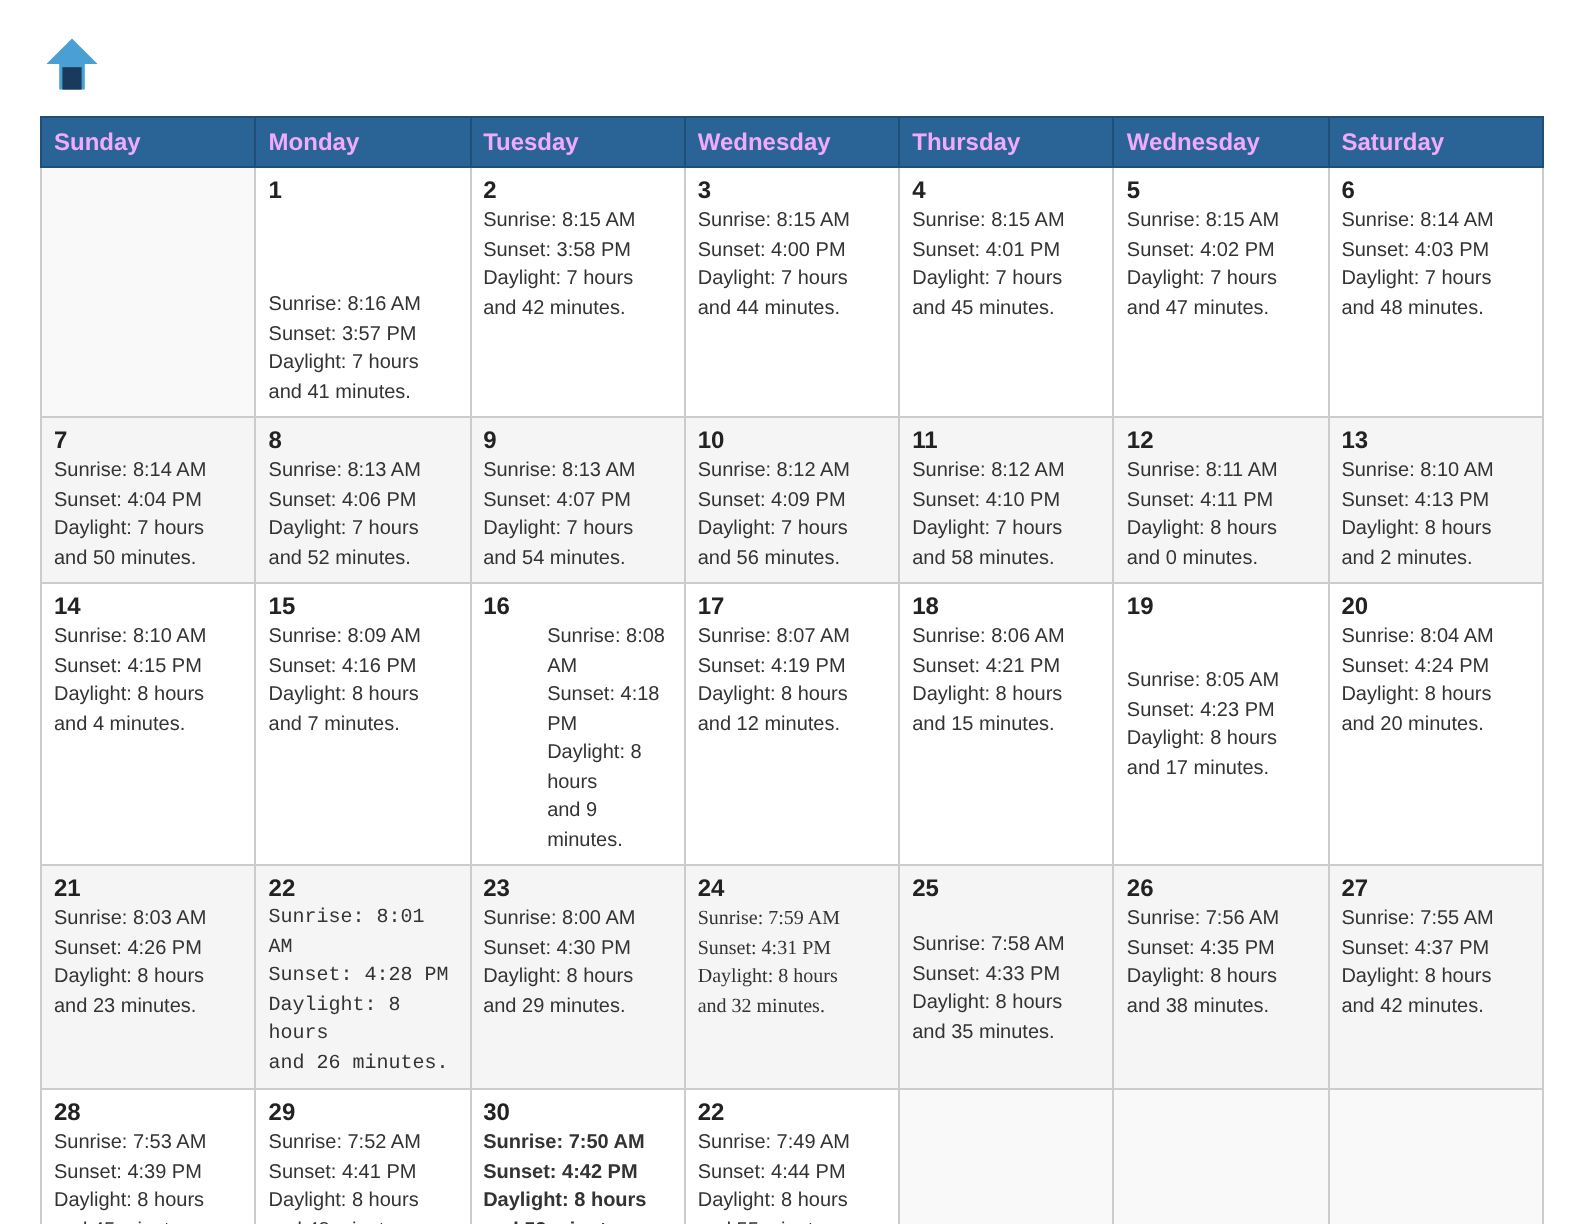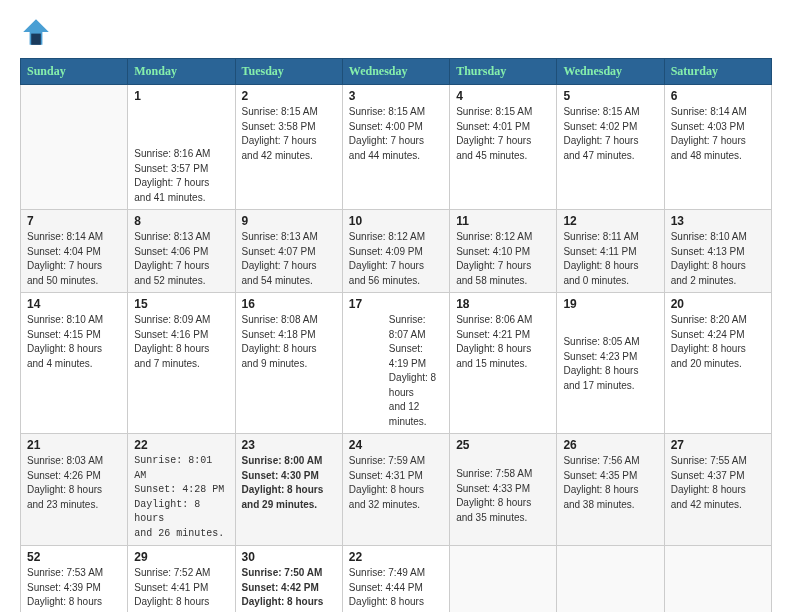--- a/index.html
+++ b/index.html
@@ -48,27 +48,26 @@
       font-size: 15px;
       color: #333;
     }
     .calendar {
       width: 100%;
       border-collapse: collapse;
       font-size: 10.5px;
     }
     .calendar th {
       background: #2a6496;
-      color: #86efac;
+      color: #f0abfc;
       padding: 5px 6px;
       text-align: left;
       font-size: 12px;
       font-weight: bold;
       border: 1px solid #1e4f78;
-      font-family: Liberation Serif, serif;
     }
     .calendar td {
       border: 1px solid #ccc;
       padding: 4px 6px;
       vertical-align: top;
       width: calc(100% / 7);
       height: 82px;
       background: #fff;
     }
     .calendar tr:nth-child(even) td {
@@ -234,49 +233,49 @@
           </td>
           <td>
             <span class="day-num">15</span>
             <div class="day-info" style="white-space: pre-line;">Sunrise: 8:09 AM
 Sunset: 4:16 PM
 Daylight: 8 hours
 and 7 minutes.</div>
           </td>
           <td>
             <span class="day-num">16</span>
-            <div class="day-info" style="white-space: pre-line;">Sunrise: 8:08 AM
+            <div class="day-info" style="white-space: pre-line; margin-left: 32px;">Sunrise: 8:08 AM
 Sunset: 4:18 PM
 Daylight: 8 hours
 and 9 minutes.</div>
           </td>
           <td>
             <span class="day-num">17</span>
-            <div class="day-info" style="white-space: pre-line; margin-left: 40px;">Sunrise: 8:07 AM
+            <div class="day-info" style="white-space: pre-line;">Sunrise: 8:07 AM
 Sunset: 4:19 PM
 Daylight: 8 hours
 and 12 minutes.</div>
           </td>
           <td>
             <span class="day-num">18</span>
             <div class="day-info" style="white-space: pre-line;">Sunrise: 8:06 AM
 Sunset: 4:21 PM
 Daylight: 8 hours
 and 15 minutes.</div>
           </td>
           <td>
             <span class="day-num">19</span>
             <div class="day-info" style="white-space: pre-line; margin-top: 24px;">Sunrise: 8:05 AM
 Sunset: 4:23 PM
 Daylight: 8 hours
 and 17 minutes.</div>
           </td>
           <td>
             <span class="day-num">20</span>
-            <div class="day-info" style="white-space: pre-line;">Sunrise: 8:20 AM
+            <div class="day-info" style="white-space: pre-line;">Sunrise: 8:04 AM
 Sunset: 4:24 PM
 Daylight: 8 hours
 and 20 minutes.</div>
           </td>
         </tr>
         <tr>
           <td>
             <span class="day-num">21</span>
             <div class="day-info" style="white-space: pre-line;">Sunrise: 8:03 AM
 Sunset: 4:26 PM
@@ -285,28 +284,28 @@
           </td>
           <td>
             <span class="day-num">22</span>
             <div class="day-info" style="white-space: pre-line; font-family: Liberation Mono, monospace;">Sunrise: 8:01 AM
 Sunset: 4:28 PM
 Daylight: 8 hours
 and 26 minutes.</div>
           </td>
           <td>
             <span class="day-num">23</span>
-            <div class="day-info" style="white-space: pre-line; font-weight: bold;">Sunrise: 8:00 AM
+            <div class="day-info" style="white-space: pre-line;">Sunrise: 8:00 AM
 Sunset: 4:30 PM
 Daylight: 8 hours
 and 29 minutes.</div>
           </td>
           <td>
             <span class="day-num">24</span>
-            <div class="day-info" style="white-space: pre-line;">Sunrise: 7:59 AM
+            <div class="day-info" style="white-space: pre-line; font-family: Liberation Serif, serif;">Sunrise: 7:59 AM
 Sunset: 4:31 PM
 Daylight: 8 hours
 and 32 minutes.</div>
           </td>
           <td>
             <span class="day-num">25</span>
             <div class="day-info" style="white-space: pre-line; margin-top: 15px;">Sunrise: 7:58 AM
 Sunset: 4:33 PM
 Daylight: 8 hours
 and 35 minutes.</div>
@@ -321,21 +320,21 @@
           <td>
             <span class="day-num">27</span>
             <div class="day-info" style="white-space: pre-line;">Sunrise: 7:55 AM
 Sunset: 4:37 PM
 Daylight: 8 hours
 and 42 minutes.</div>
           </td>
         </tr>
         <tr class="last-row">
           <td>
-            <span class="day-num">52</span>
+            <span class="day-num">28</span>
             <div class="day-info" style="white-space: pre-line;">Sunrise: 7:53 AM
 Sunset: 4:39 PM
 Daylight: 8 hours
 and 45 minutes.</div>
           </td>
           <td>
             <span class="day-num">29</span>
             <div class="day-info" style="white-space: pre-line;">Sunrise: 7:52 AM
 Sunset: 4:41 PM
 Daylight: 8 hours

